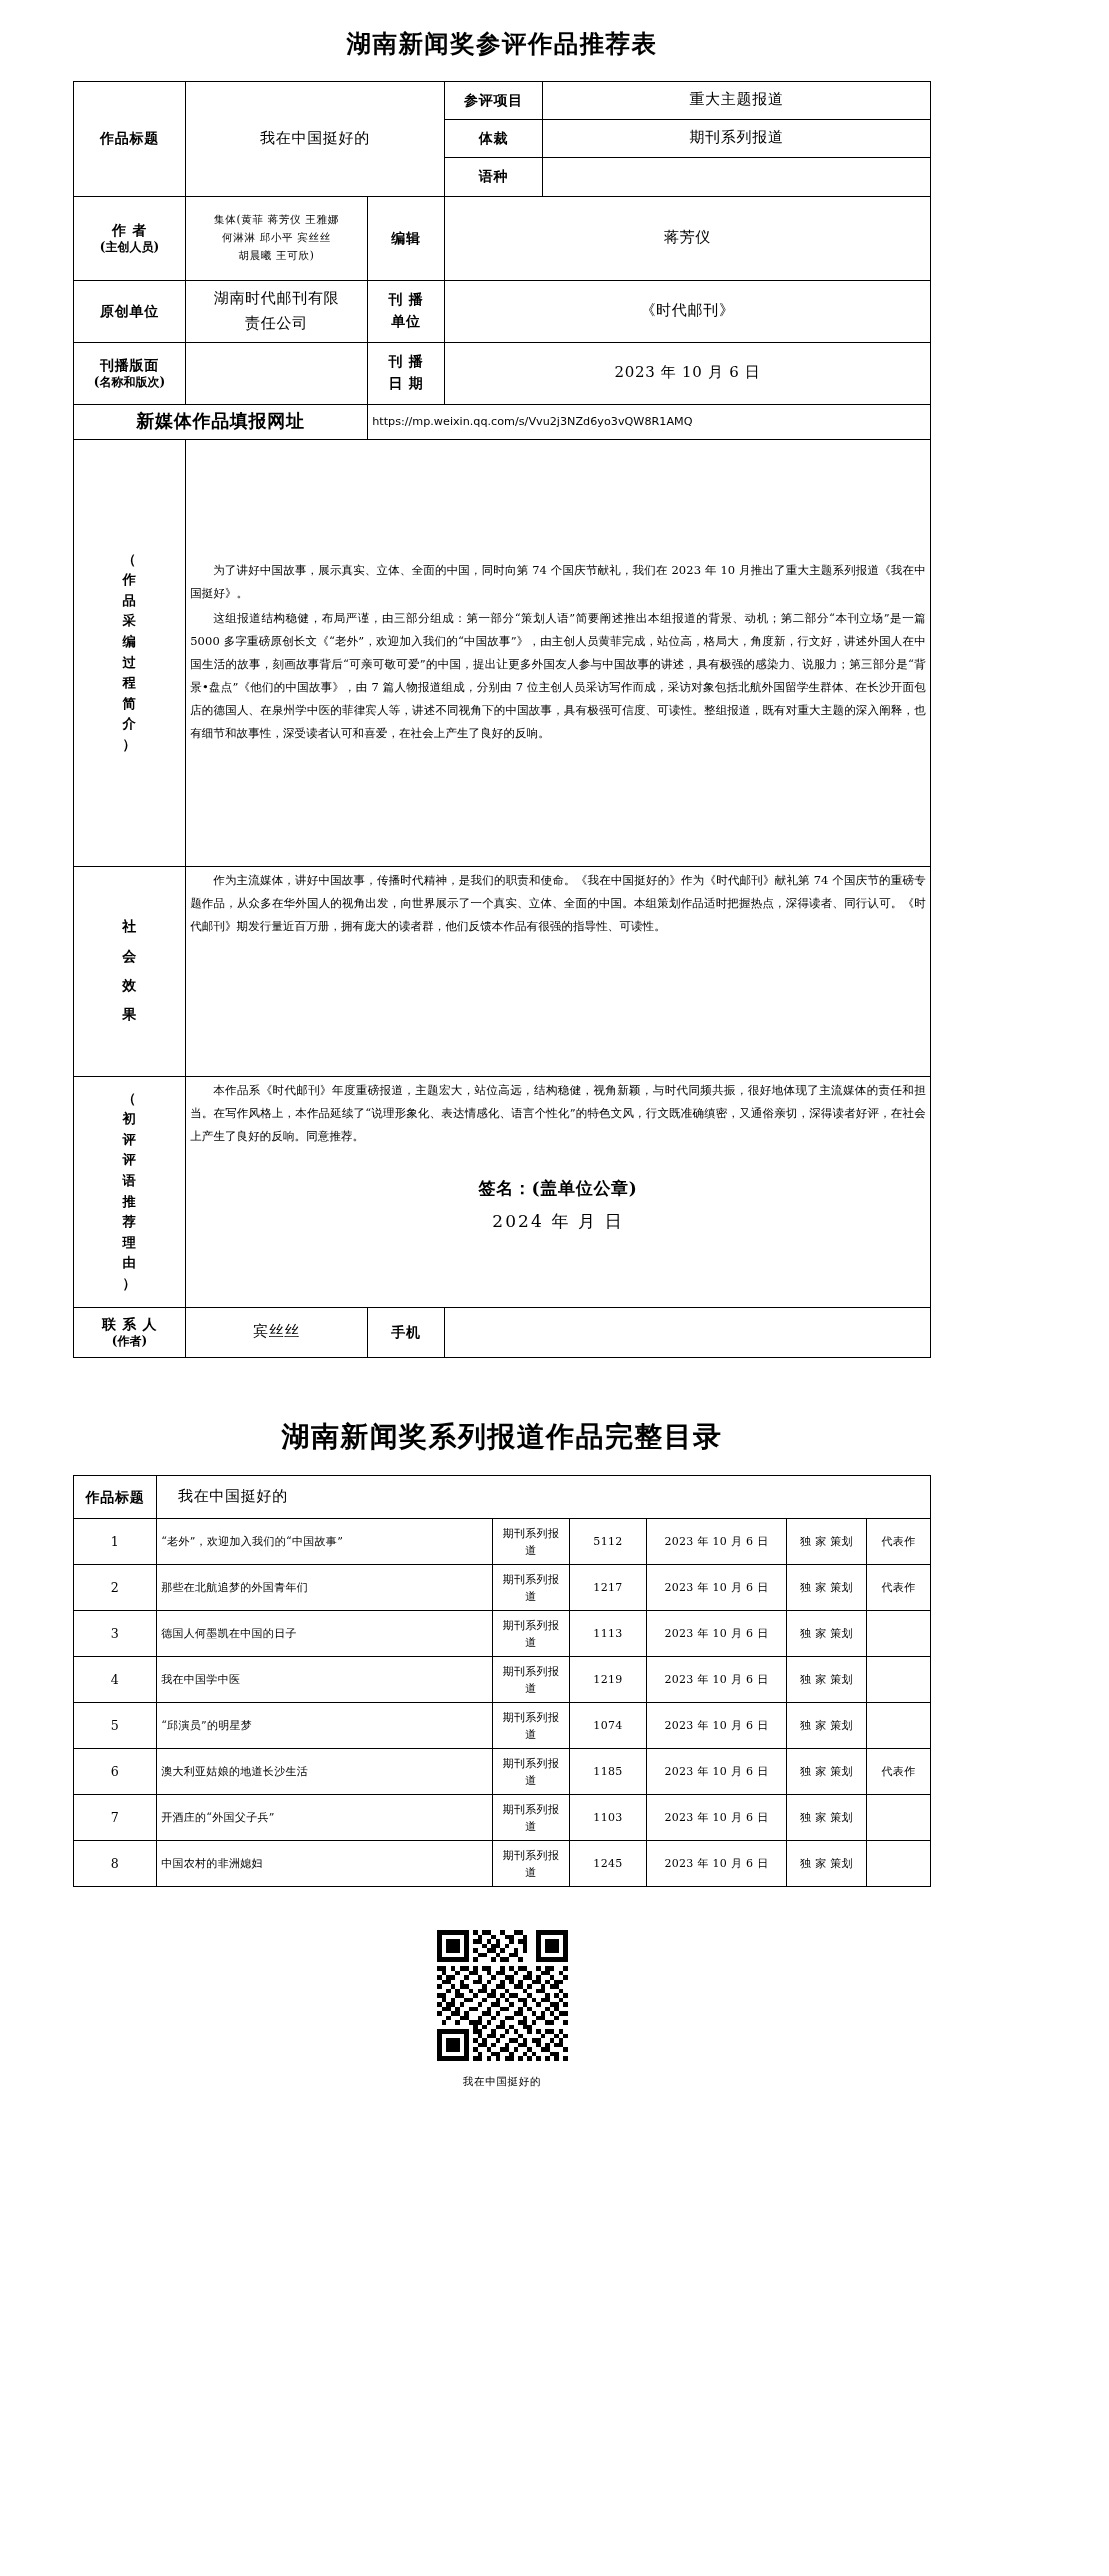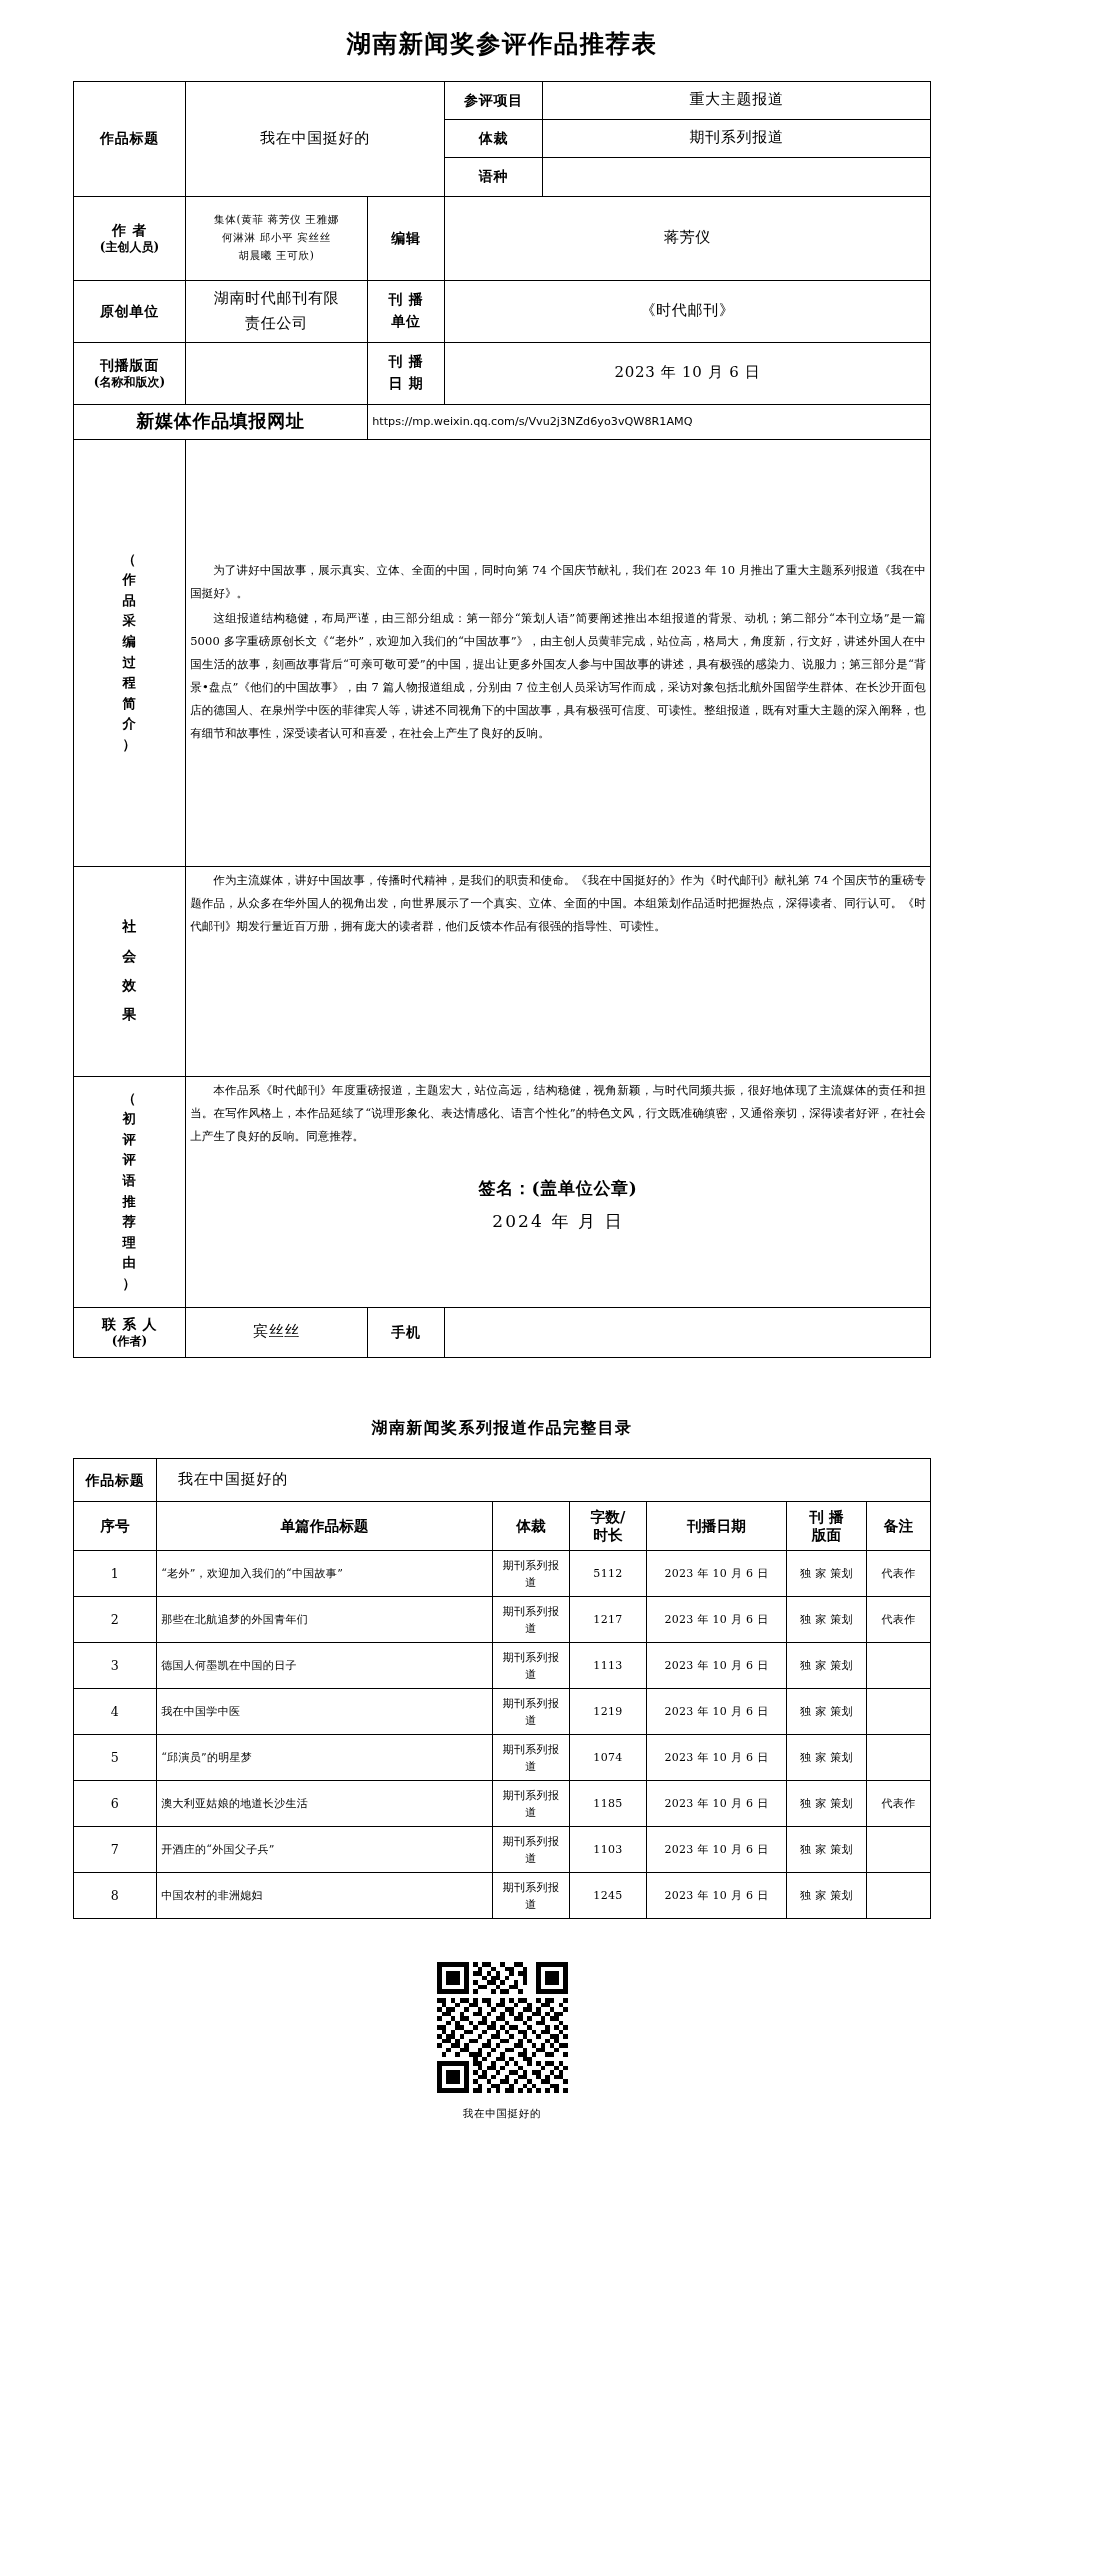--- a/index.html
+++ b/index.html
@@ -111,21 +111,21 @@
     line-height: 1.55;
     letter-spacing: 0.7px;
   }
   .vertical-label span {
     display: block;
   }
   .section-title {
     text-align: center;
     font-family: "DejaVu Serif", "Liberation Serif", serif;
     font-weight: bold;
-    font-size: 16px;
+    font-size: 28px;
     letter-spacing: 1.4px;
     padding-top: 60px;
     padding-bottom: 19.6px;
   }
   table.catalog th {
     border: 0.9px solid #000;
     font-family: "DejaVu Serif", "Liberation Serif", serif;
     font-weight: bold;
     font-size: 14.7px;
     padding: 5.6px 2.8px;
@@ -310,35 +310,20 @@
       <col style="width:77px">
       <col style="width:77px">
       <col style="width:140px">
       <col style="width:80px">
       <col style="width:64px">
     </colgroup>
     <tbody>
       <tr>
         <td class="lbl" style="height:43px">作品标题</td>
         <td class="val" colspan="6" style="text-align:left;padding-left:21px">我在中国挺好的</td>
-      </tr>
-      <tr>
-        <th>序号</th>
-        <th>单篇作品标题</th>
-        <th>体裁</th>
-        <th>
-          <div>字数/</div>
-          <div>时长</div>
-        </th>
-        <th>刊播日期</th>
-        <th>
-          <div>刊 播</div>
-          <div>版面</div>
-        </th>
-        <th>备注</th>
       </tr>
 
       <tr>
         <td class="cat-cell cat-idx" style="height:46px">1</td>
         <td class="cat-cell cat-title">“老外”，欢迎加入我们的“中国故事”</td>
         <td class="cat-cell cat-mid">期刊系列报道</td>
         <td class="cat-cell cat-mid">5112</td>
         <td class="cat-cell cat-mid">2023 年 10 月 6 日</td>
         <td class="cat-cell cat-mid">独 家 策划</td>
         <td class="cat-cell cat-mid">代表作</td>

